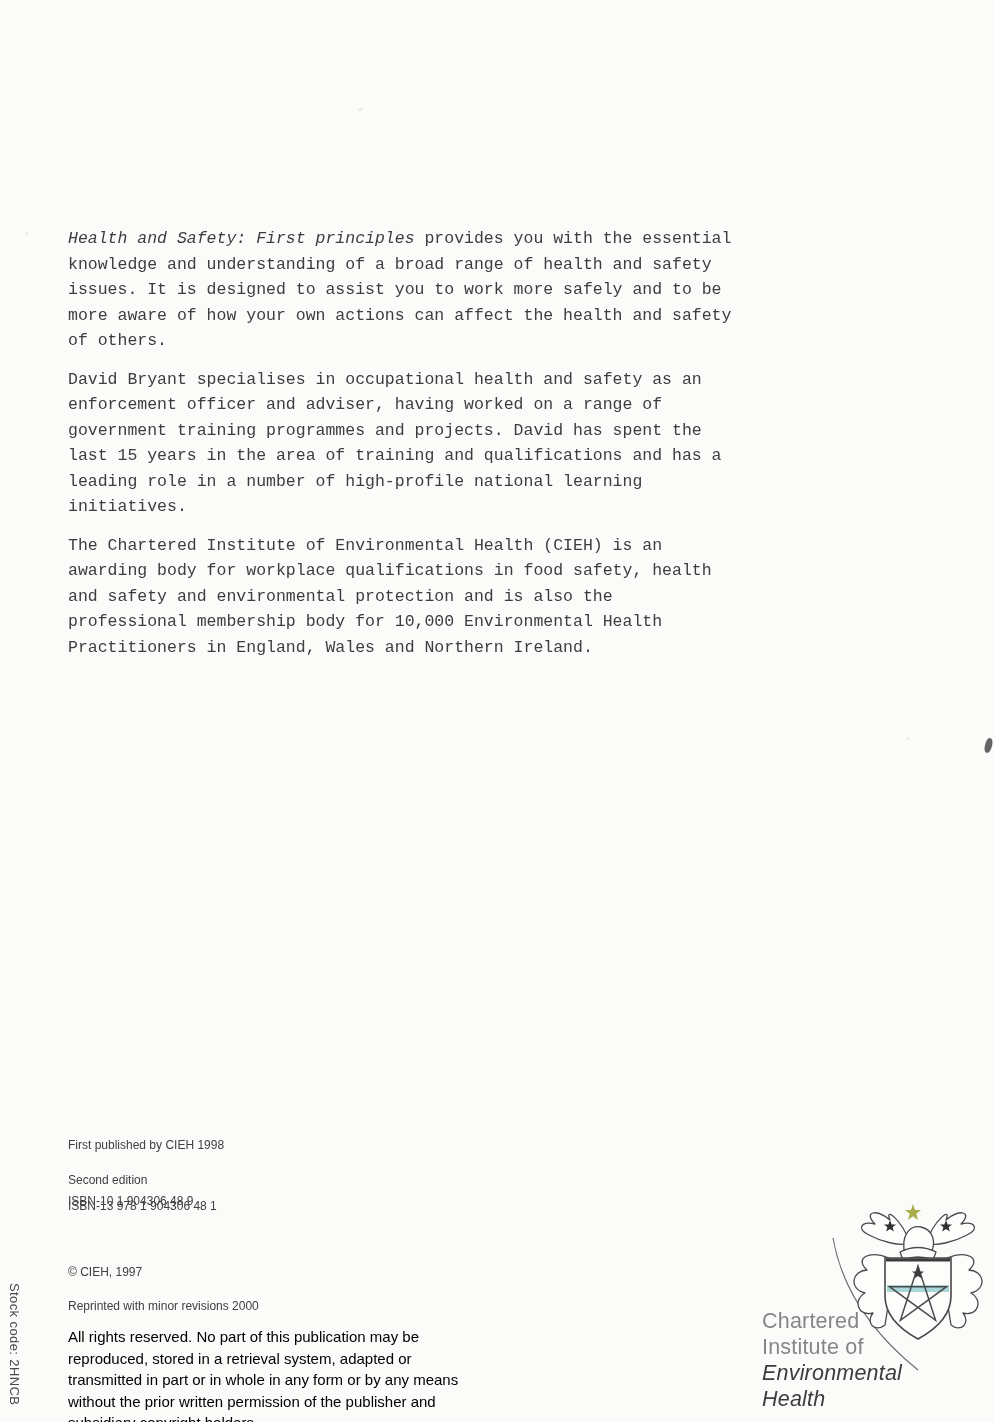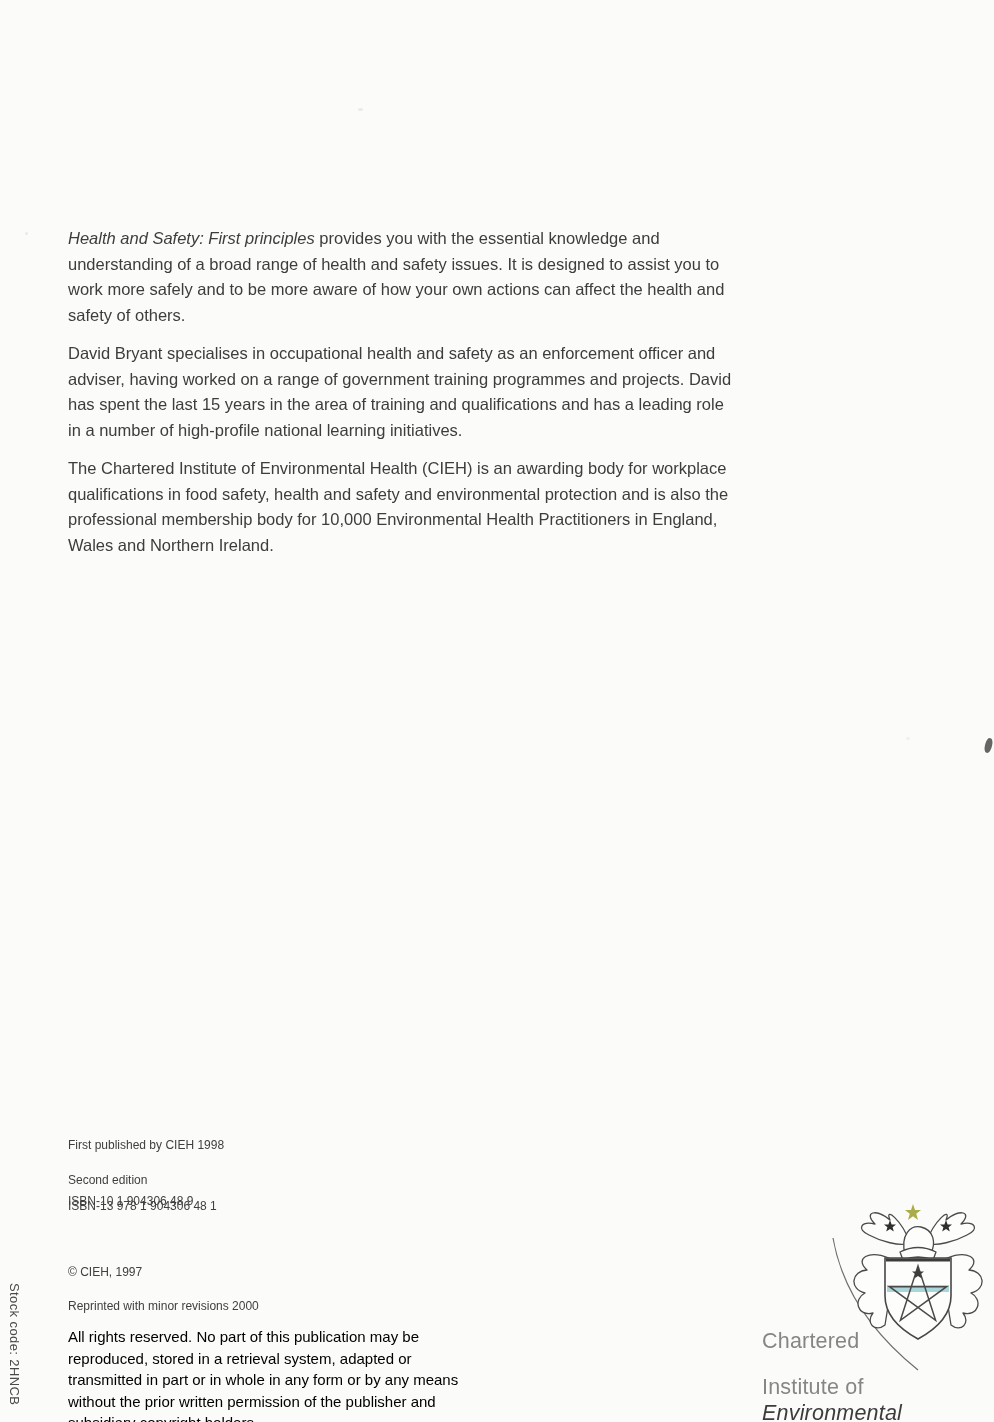--- a/index.html
+++ b/index.html
@@ -15,21 +15,21 @@
   
   .main-text {
     position: absolute;
     left: 68px;
     top: 226px;
     width: 668px;
     font-size: 16.5px;
     line-height: 25.5px;
     color: #3d3d3d;
   }
-  .main-text p { margin: 0 0 13px 0; }
+  .main-text p { margin: 0 0 13px 0; font-family: Liberation Mono, monospace; }
   .ital { font-style: italic; }
 
   
   .imprint-line {
     position: absolute;
     left: 68px;
     font-size: 12px;
     line-height: 20px;
     color: #404040;
     white-space: nowrap;
@@ -60,21 +60,21 @@
   
   .logo-svg { position: absolute; left: 750px; top: 1200px; }
   .logo-text {
     position: absolute;
     left: 762px;
     top: 1308px;
     font-size: 21.5px;
     line-height: 26px;
     letter-spacing: 0.2px;
   }
-  .logo-text .muted { color: #868686; margin-top: 20px; }
+  .logo-text .muted { color: #868686; }
   .logo-text .strong { color: #3c3c3c; font-style: italic; }
 
   
   .edge-mark {
     position: absolute;
     left: 985px;
     top: 738px;
     width: 7px;
     height: 15px;
     background: #4a4a4a;

